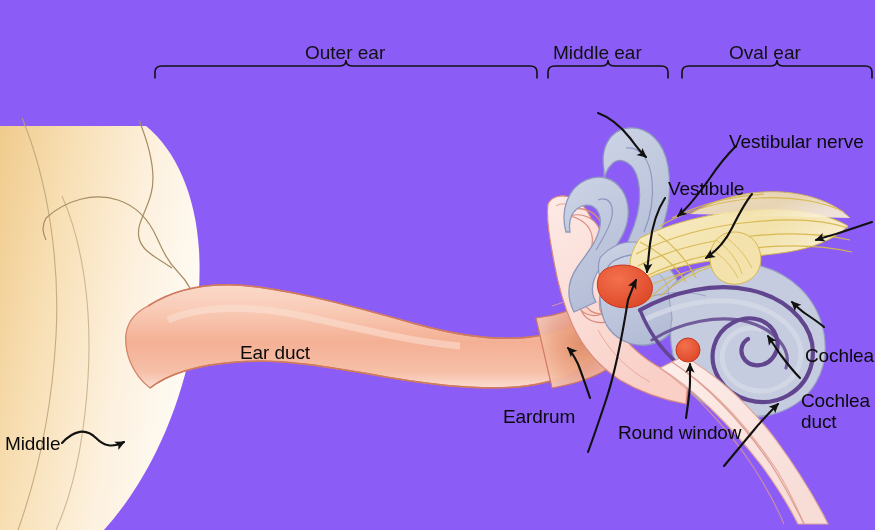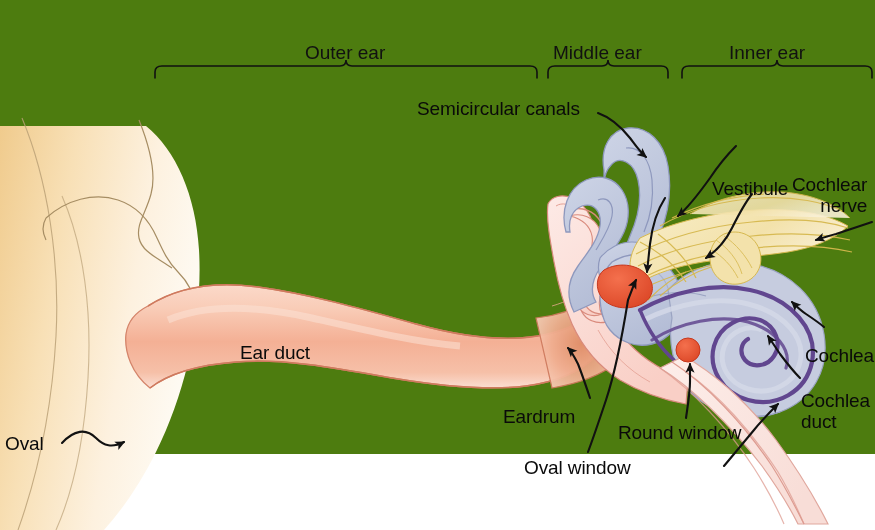--- a/index.html
+++ b/index.html
@@ -9,22 +9,22 @@
   }
   body {
     width: 875px; height: 530px;
     font-family: "Liberation Sans", sans-serif;
     overflow: hidden;
     position: relative;
   }
   #diagram-root {
     position: relative;
     width: 875px;
-    height: 454px;
-    background: #4d7c0f;
+    height: 530px;
+    background: #8b5cf6;
   }
   svg.anatomy {
     position: absolute;
     top: 0; left: 0;
     width: 875px;
     height: 530px;
     display: block;
   }
   .lbl {
     position: absolute;
@@ -291,39 +291,36 @@
       <path d="M686,418 C688,404 690,392 690,382 C690,374 690,368 690,364" marker-end="url(#ah)"></path>
       <path d="M824,327 C818,322 812,318 806,314 C800,310 796,306 792,302" marker-end="url(#ah)"></path>
       <path d="M800,378 C792,370 786,362 780,354 C776,348 772,342 768,336" marker-end="url(#ah)"></path>
       <path d="M724,466 C734,454 744,442 754,430 C762,420 770,412 778,404" marker-end="url(#ah)"></path>
       <path d="M62,443 C74,430 86,428 96,438 C104,446 112,448 124,442" marker-end="url(#ah)"></path>
     </g>
   </svg>
 
   <div class="region-lbl" style="left:305px; top:42px;">Outer ear</div>
   <div class="region-lbl" style="left:553px; top:42px;">Middle ear</div>
-  <div class="region-lbl" style="left:729px; top:42px;">Inner ear</div>
-
-  <div class="lbl" style="left:417px; top:98px;">Semicircular canals</div>
-
-
-  <div class="lbl" style="left:668px; top:178px;margin-left:44px;">Vestibule</div>
-
-  <div class="lbl two-line" style="left:792px; top:174px; text-align:right;">Cochlear
-nerve</div>
+  <div class="region-lbl" style="left:729px; top:42px;">Oval ear</div>
+
+
+  <div class="lbl" style="left:729px; top:131px;">Vestibular nerve</div>
+
+  <div class="lbl" style="left:668px; top:178px;">Vestibule</div>
+
 
   <div class="lbl" style="left:240px; top:342px;">Ear duct</div>
 
   <div class="lbl" style="left:805px; top:345px;">Cochlea</div>
 
   <div class="lbl" style="left:503px; top:406px;text-align:right;">Eardrum</div>
 
   <div class="lbl two-line" style="left:801px; top:390px;">Cochlea
 duct</div>
 
   <div class="lbl" style="left:618px; top:422px;">Round window</div>
 
-  <div class="lbl" style="left:524px; top:457px;">Oval window</div>
-
-
-  <div class="lbl" style="left:5px; top:433px;">Oval</div>
+
+
+  <div class="lbl" style="left:5px; top:433px;">Middle</div>
 
 </div>
 
 </body></html>

